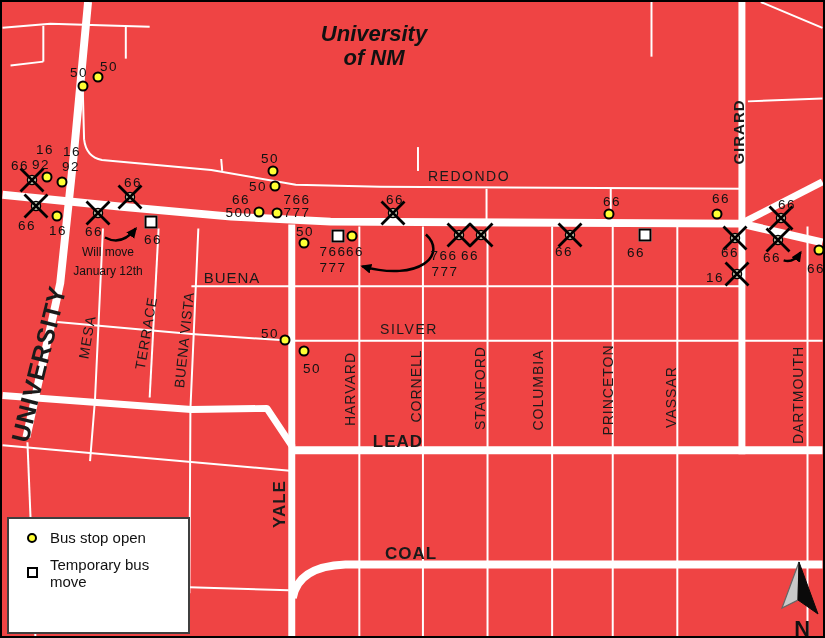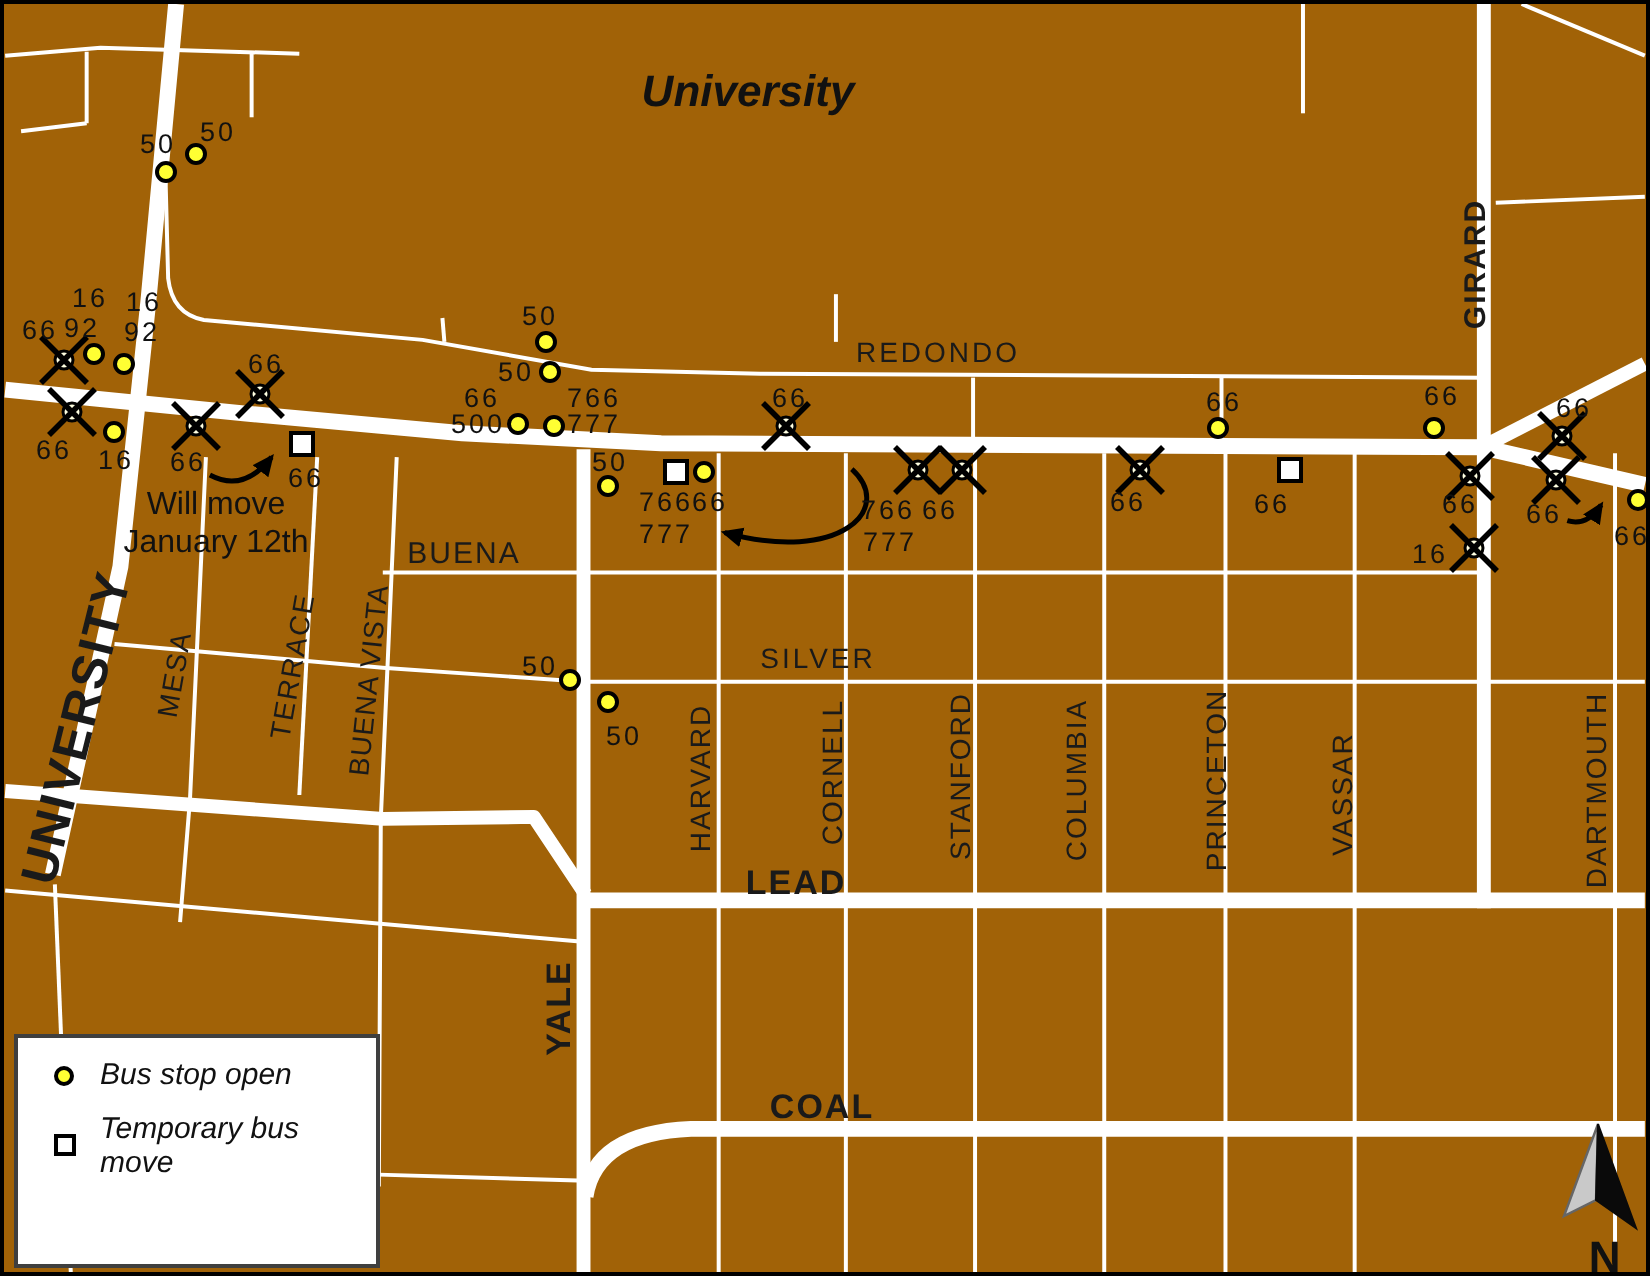--- a/index.html
+++ b/index.html
@@ -1,19 +1,19 @@
 <!DOCTYPE html>
 <html><head>
 <meta charset="utf-8">
 <style>
   html,body{margin:0;padding:0;background:#ffffff;}
   #map{
     position:relative;
     width:825px;height:638px;
-    background:#a16207;
+    background:#ef4444;
     border:2px solid #000;
     box-sizing:border-box;
     overflow:hidden;
     font-family:"Liberation Sans", sans-serif;
     color:#111;
   }
   #roads{position:absolute;left:0;top:0;width:100%;height:100%;}
   .street-label{
     position:absolute;
     white-space:nowrap;
@@ -27,21 +27,21 @@
     font-weight:bold;
     font-style:italic;
     font-size:22px;
     line-height:24px;
     transform:translate(-50%,-50%);
     z-index:3;
   }
   .note{
     position:absolute;
     text-align:center;
-    font-size:16px;
+    font-size:12px;
     line-height:19px;
     transform:translate(-50%,-50%);
     z-index:6;
   }
   .stop-label{
     position:absolute;
     font-size:13.5px;
     letter-spacing:1.5px;
     white-space:nowrap;
     transform:translate(-50%,-50%);
@@ -55,21 +55,20 @@
   }
   .marker-temp{
     width:13px;height:13px;box-sizing:border-box;
     background:#fff;border:2px solid #000;
   }
   .marker-closed{width:27px;height:27px;}
   #legend{
     position:absolute;left:5px;top:515px;width:183px;height:117px;
     background:#fff;border:2px solid #3f3f3f;box-sizing:border-box;
     z-index:10;
-    font-style:italic;
   }
   .legend-row{display:flex;align-items:center;height:33px;margin:2px 0 0 10px;}
   .legend-marker{width:26px;display:flex;justify-content:center;align-items:center;flex:none;}
   .legend-text{font-size:15px;margin-left:5px;}
   .lg-open{width:10px;height:10px;box-sizing:border-box;background:#ffff33;border:2px solid #000;border-radius:50%;}
   .lg-temp{width:11px;height:11px;box-sizing:border-box;background:#fff;border:2px solid #000;}
   #north{position:absolute;left:770px;top:556px;width:58px;height:82px;z-index:10;}
   #north-n{
     position:absolute;left:50%;top:58px;transform:translateX(-42%);
     font-weight:bold;font-size:22px;color:#111;
@@ -130,20 +129,21 @@
 
     <g stroke="#000" stroke-width="2.5" fill="none">
       <path d="M103,237 Q120,246 134,228" marker-end="url(#ah)"></path>
       <path d="M426,234 C448,254 420,282 362,266" marker-end="url(#ah)"></path>
       <path d="M786,260 Q796,263 803,252" marker-end="url(#ah)"></path>
     </g>
   </svg>
 
   <div class="map-title" style="left:372px;top:44px;">
     <div>University</div>
+    <div>of NM</div>
   </div>
 
   <div class="note" style="left:106px;top:260px;">
     <div>Will move</div>
     <div>January 12th</div>
   </div>
 
   <div id="gen">
       <div class="street-label" style="left: 37px; top: 362px; font-size: 25px; letter-spacing: 1px; font-weight: bold; transform: translate(-50%, -50%) rotate(-76deg);">UNIVERSITY</div>
       <div class="street-label" style="left: 85px; top: 335px; font-size: 14px; letter-spacing: 1px; transform: translate(-50%, -50%) rotate(-80deg);">MESA</div>

